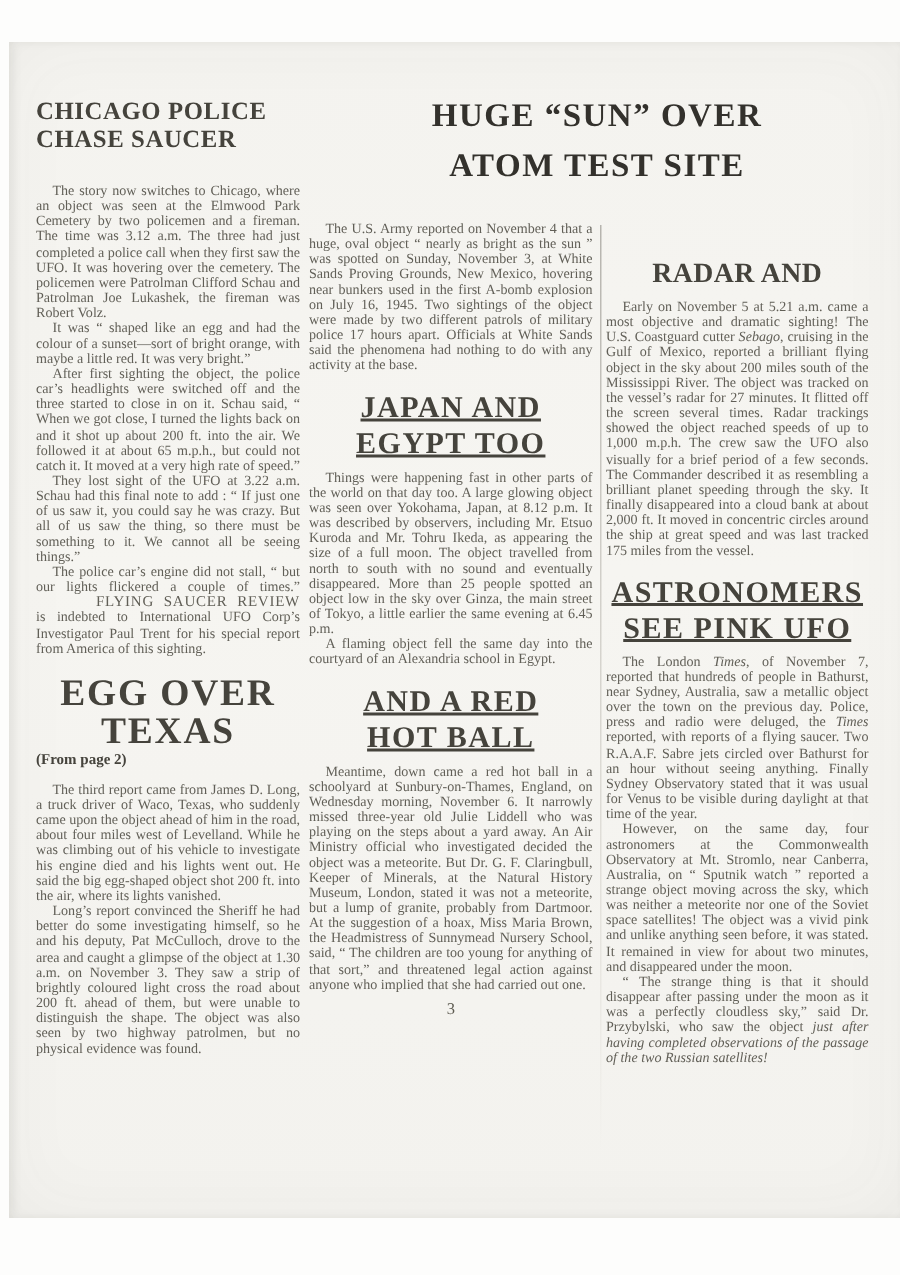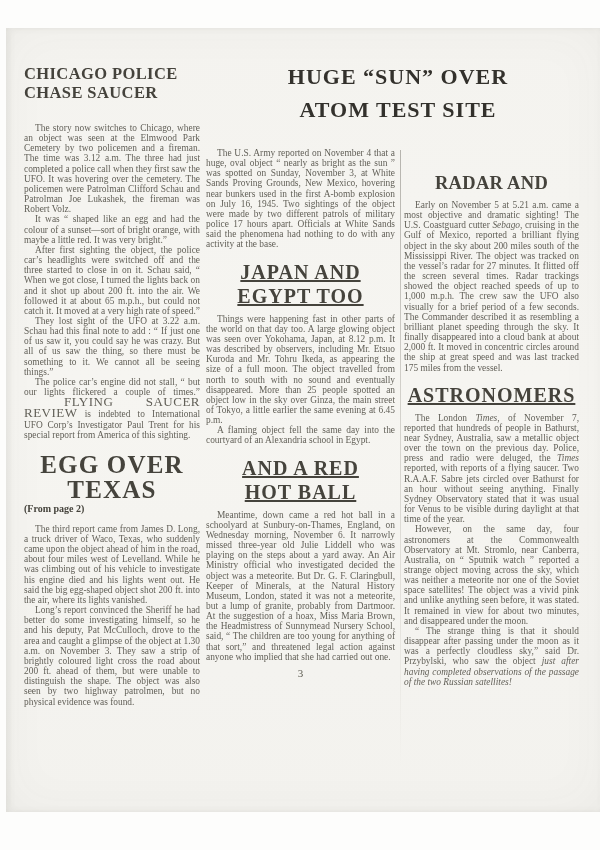--- a/index.html
+++ b/index.html
@@ -48,21 +48,21 @@
   .h-radar {
     text-align:center; font-weight:bold; font-size:18.5px; line-height:22px;
     letter-spacing:0.3px; color:#45433c; margin-bottom:6px;
   }
   .body-para {
     font-size:9.4px; line-height:10.15px; text-align:justify;
     text-indent:11px; color:#615f57;
   }
   .noindent { text-indent:0; }
   .italic { font-style:italic; }
-  .smallcaps { font-size:13px; letter-spacing:0.5px;padding-left:40px; }
+  .smallcaps { font-size:10px; letter-spacing:0.5px;padding-left:40px; }
   .pagenum { text-align:center; font-size:11px; margin-top:5px; color:#5b594f; }
 </style>
 </head>
 <body>
 
 <div class="page">
   <div class="paper"></div>
   <div class="vrule"></div>
 
   <h1 class="headline-main">
@@ -119,20 +119,21 @@
   <div class="col col-right">
     <h2 class="h-radar">
       <span>RADAR AND</span><br>
     </h2>
     <div>
         <p class="body-para"><span>Early on November 5 at 5.21 a.m. came a most objective and dramatic sighting! The U.S. Coastguard cutter </span><span class="italic">Sebago</span><span>, cruising in the Gulf of Mexico, reported a brilliant flying object in the sky about 200 miles south of the Mississippi River. The object was tracked on the vessel’s radar for 27 minutes. It flitted off the screen several times. Radar trackings showed the object reached speeds of up to 1,000 m.p.h. The crew saw the UFO also visually for a brief period of a few seconds. The Commander described it as resembling a brilliant planet speeding through the sky. It finally disappeared into a cloud bank at about 2,000 ft. It moved in concentric circles around the ship at great speed and was last tracked 175 miles from the vessel.</span></p>
       </div>
 
     <h2 class="h-mid">
       <span>ASTRONOMERS</span><br>
+      <span>SEE PINK UFO</span>
     </h2>
     <div>
         <p class="body-para"><span>The London </span><span class="italic">Times</span><span>, of November 7, reported that hundreds of people in Bathurst, near Sydney, Australia, saw a metallic object over the town on the previous day. Police, press and radio were deluged, the </span><span class="italic">Times</span><span> reported, with reports of a flying saucer. Two R.A.A.F. Sabre jets circled over Bathurst for an hour without seeing anything. Finally Sydney Observatory stated that it was usual for Venus to be visible during daylight at that time of the year.</span></p>
         <p class="body-para"><span>However, on the same day, four astronomers at the Commonwealth Observatory at Mt. Stromlo, near Canberra, Australia, on “ Sputnik watch ” reported a strange object moving across the sky, which was neither a meteorite nor one of the Soviet space satellites! The object was a vivid pink and unlike anything seen before, it was stated. It remained in view for about two minutes, and disappeared under the moon.</span></p>
         <p class="body-para"><span>“ The strange thing is that it should disappear after passing under the moon as it was a perfectly cloudless sky,” said Dr. Przybylski, who saw the object </span><span class="italic">just after having completed observations of the passage of the two Russian satellites!</span></p>
       </div>
   </div>
 </div>
 
 </body></html>

